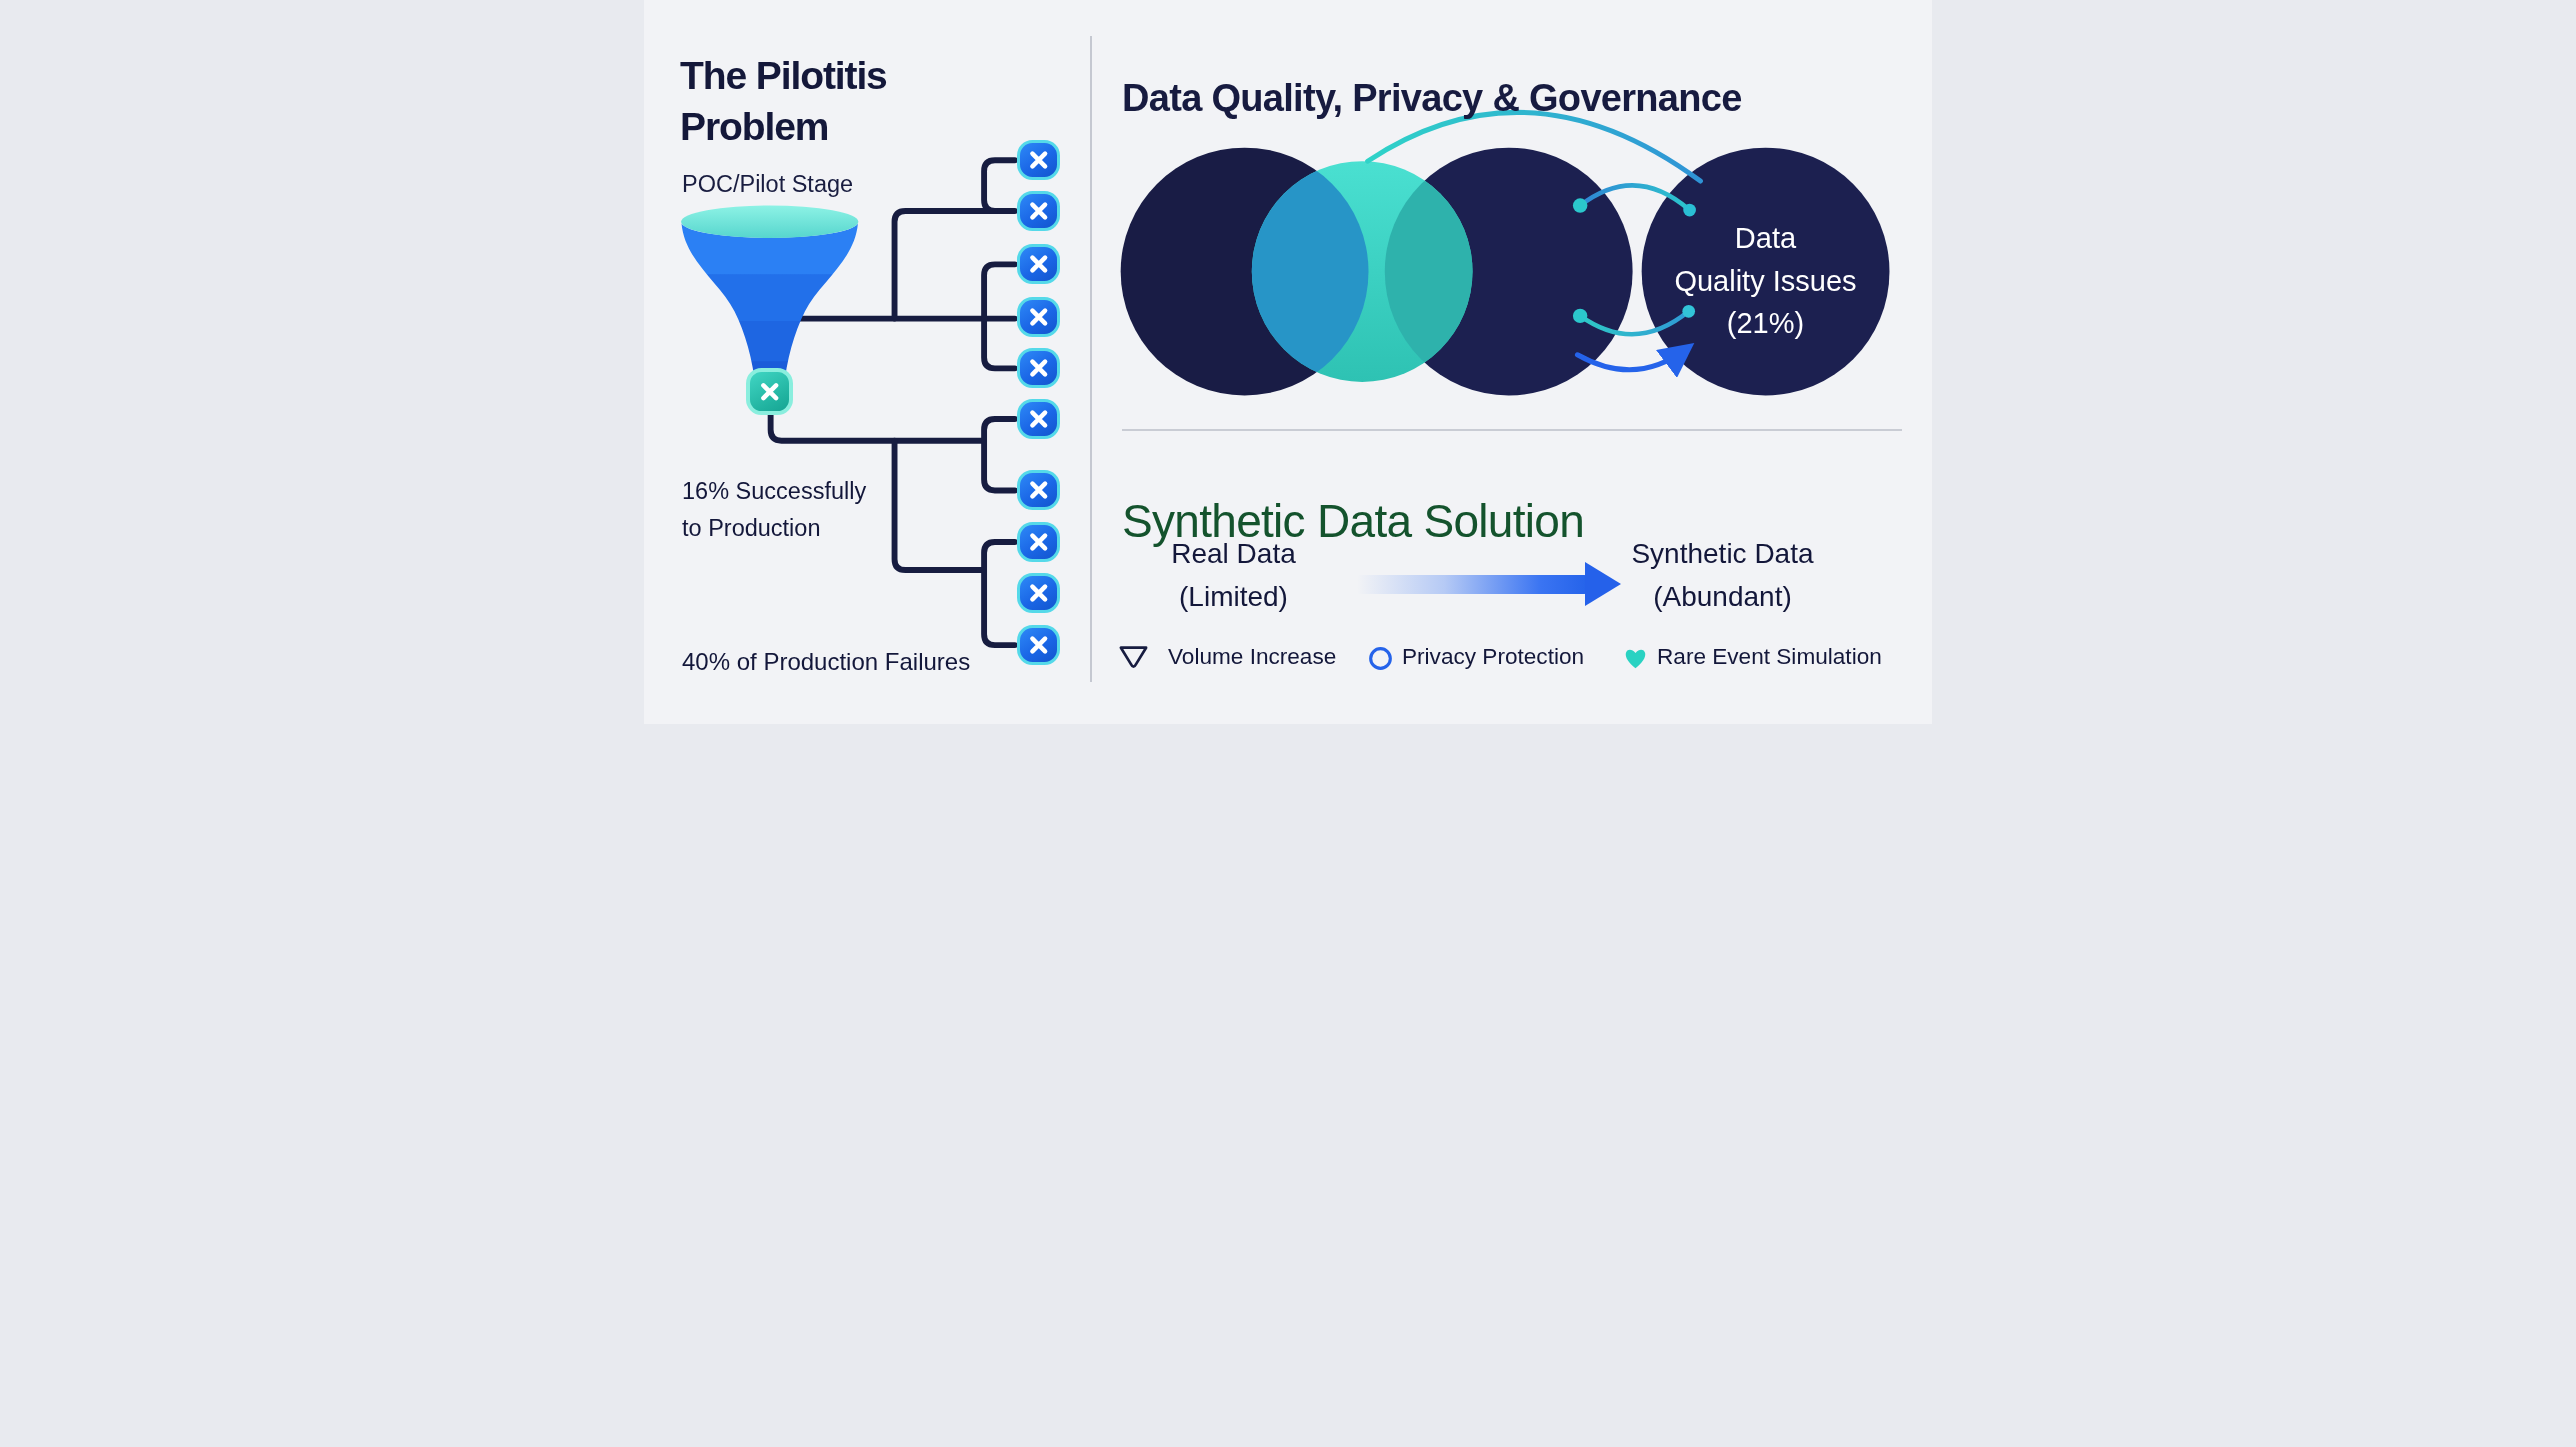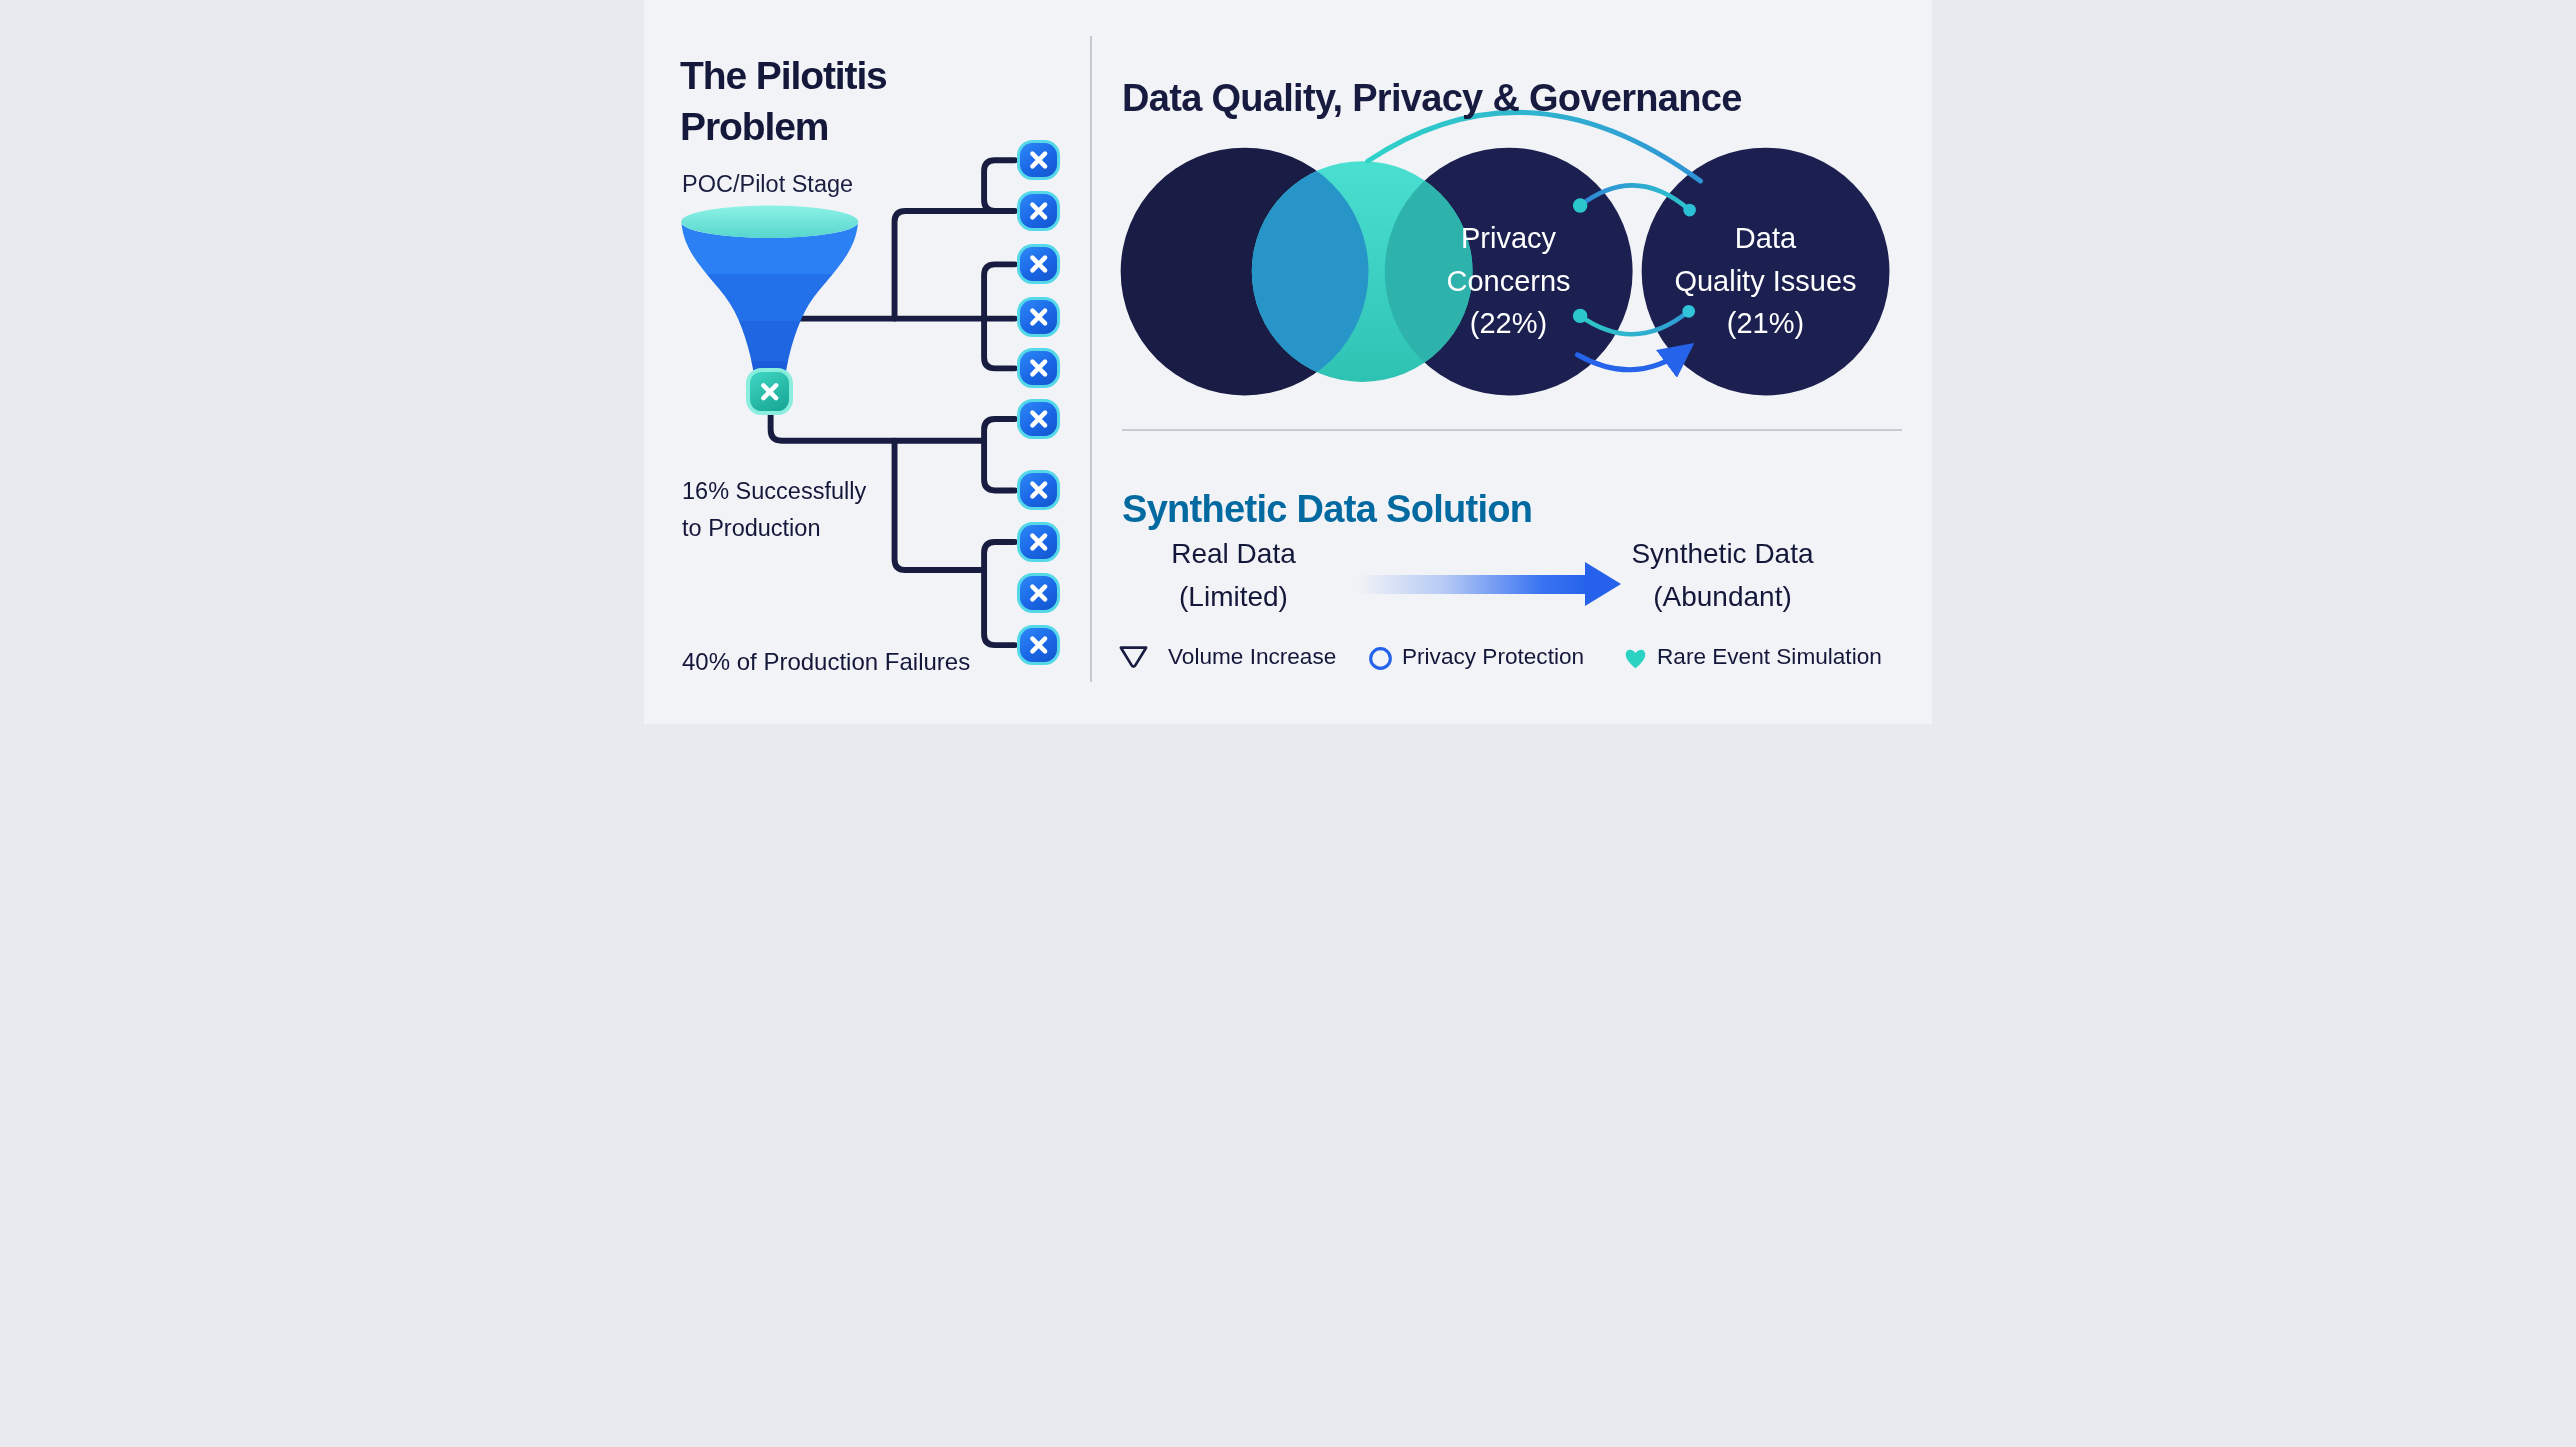--- a/index.html
+++ b/index.html
@@ -32,21 +32,21 @@
   }
   
   .v-divider{left:446px;top:36px;width:1.8px;height:646px;background:#c5c8d1;}
   .h-divider{left:478px;top:429px;width:780px;height:1.8px;background:#c9ccd4;}
   
   .gov-title{left:478px;top:45px;font-size:38px;font-weight:700;letter-spacing:-0.7px;color:#171b40;}
   .venn-label{width:271px;top:217px;text-align:center;font-size:29px;line-height:1.47;font-weight:500;color:#ffffff;}
   .venn-label-1{left:465px;}
   .venn-label-2{left:729px;}
   .venn-label-3{left:986px;}
-  .solution-title{left:478px;top:456px;font-size:38px;font-weight:700;letter-spacing:-0.7px;color:#0369a1;}
+  .solution-title{left:478px;top:456px;font-size:46px;font-weight:400;letter-spacing:-0.7px;color:#14532d;}
   .from-label{left:499px;top:532px;width:181px;text-align:center;font-size:28px;line-height:1.55;font-weight:500;color:#13173a;}
   .to-label{left:970px;top:532px;width:217px;text-align:center;font-size:28px;line-height:1.55;font-weight:500;color:#13173a;}
   .arrow-shaft{
     left:713px;top:575px;width:230px;height:19px;border-radius:2.7px;
     background:linear-gradient(to right,rgba(242,243,246,0) 0%,rgba(132,168,244,0.55) 38%,#3a74f2 80%,#2563ea 100%);
   }
   .arrow-head{
     left:941px;top:562px;width:0;height:0;
     border-top:22.6px solid transparent;border-bottom:22.6px solid transparent;
     border-left:36px solid #2561ea;
@@ -224,23 +224,20 @@
         <svg width="23.5" height="22" viewBox="0 0 26 24">
           <path d="M6 5 L20 19 M20 5 L6 19" stroke="#ffffff" stroke-width="5" stroke-linecap="round" fill="none"></path>
         </svg>
       </div>
     </div>
 
   <div class="abs v-divider"></div>
   <div class="abs h-divider"></div>
 
   <h2 class="abs gov-title">Data Quality, Privacy &amp; Governance</h2>
-  <div class="abs preline venn-label venn-label-2">Privacy
-Concerns
-(22%)</div>
   <div class="abs preline venn-label venn-label-3">Data
 Quality Issues
 (21%)</div>
 
   <h2 class="abs solution-title">Synthetic Data Solution</h2>
   <div class="abs preline from-label">Real Data
 (Limited)</div>
   <div class="abs preline to-label">Synthetic Data
 (Abundant)</div>
   <div class="abs arrow-shaft"></div>

